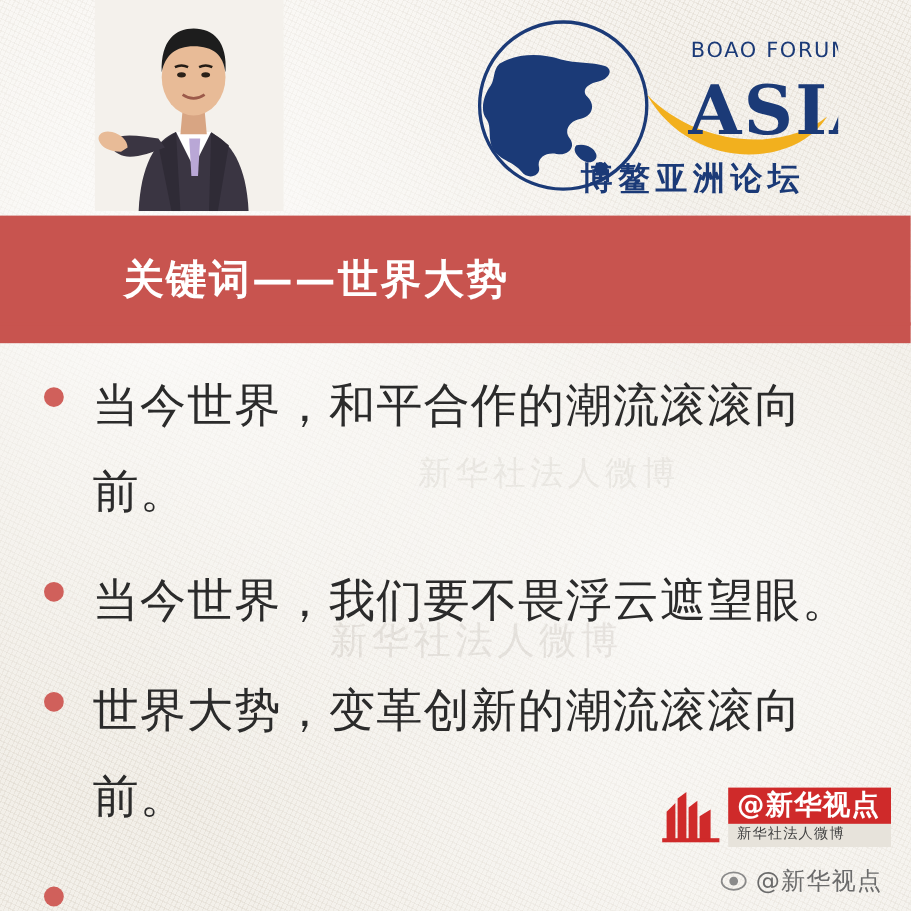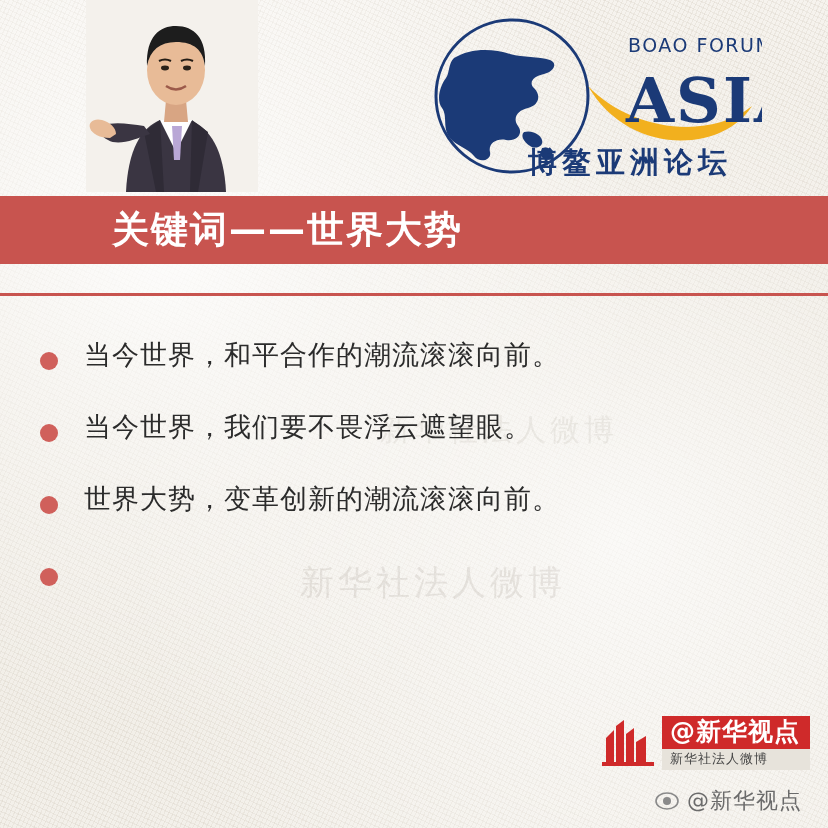--- a/index.html
+++ b/index.html
@@ -51,21 +51,21 @@
     height: 172px;
   }
   .logo svg { display: block; }
 
   
   .title-band {
     position: absolute;
     left: 0;
     top: 196px;
     width: 828px;
-    height: 68px;
+    height: 116px;
     background: #c8544f;
     display: flex;
     align-items: center;
   }
   .title-band .title-text {
     margin-left: 112px;
     color: #ffffff;
     font-family: "DejaVu Serif", "Liberation Serif", serif;
     font-size: 37px;
     font-weight: bold;
@@ -97,21 +97,21 @@
     height: 18px;
     border-radius: 50%;
     background: #d0605b;
     margin-left: 40px;
     margin-right: 26px;
     margin-top: 22px;
     flex: 0 0 auto;
   }
   .bullet-text {
     font-family: "DejaVu Serif", "Liberation Serif", serif;
-    font-size: 27px;
+    font-size: 42px;
     color: #2b2b2b;
     line-height: 1.85;
     letter-spacing: 1px;
     max-width: 690px;
   }
 
   
   .watermark {
     position: absolute;
     left: 300px;

